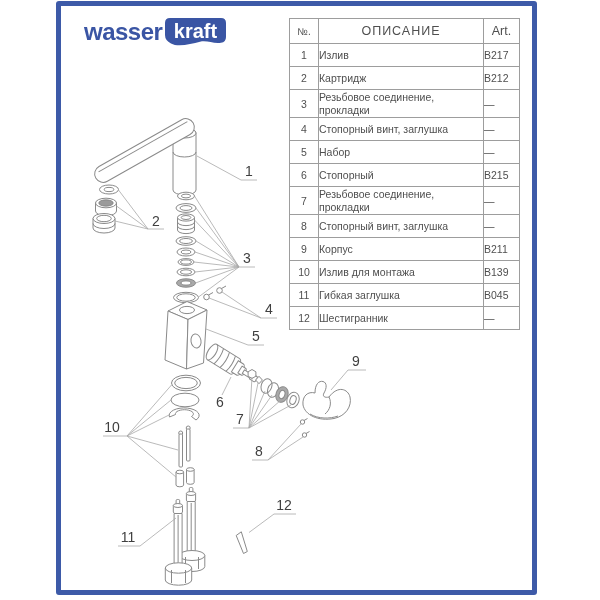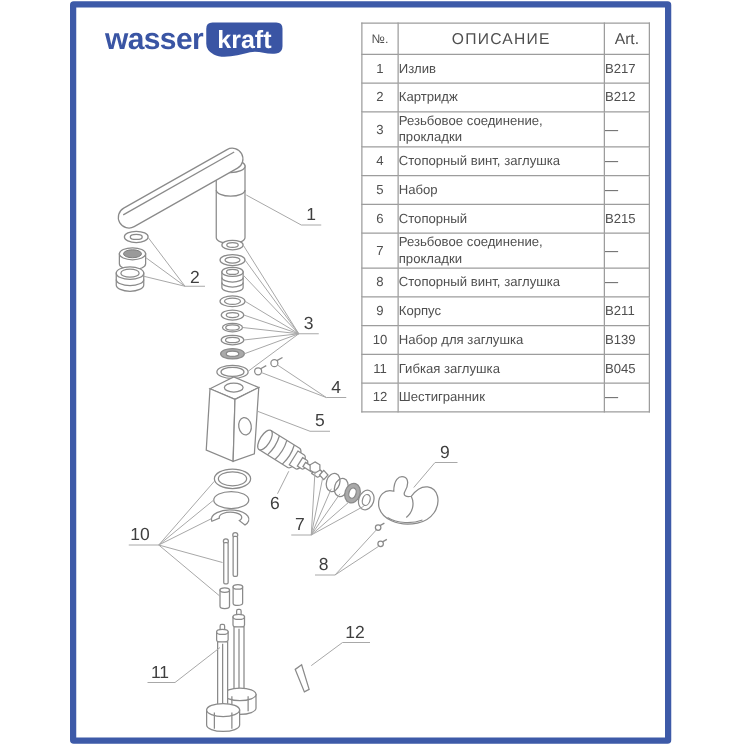--- a/index.html
+++ b/index.html
@@ -113,21 +113,21 @@
     <td class="desc">Стопорный винт, заглушка</td>
     <td class="art">—</td>
   </tr>
   <tr class="r-single">
     <td class="num">9</td>
     <td class="desc">Корпус</td>
     <td class="art">B211</td>
   </tr>
   <tr class="r-single">
     <td class="num">10</td>
-    <td class="desc">Набор для заглушка</td>
+    <td class="desc">Излив для монтажа</td>
     <td class="art">B139</td>
   </tr>
   <tr class="r-single">
     <td class="num">11</td>
     <td class="desc">Гибкая заглушка</td>
     <td class="art">B045</td>
   </tr>
   <tr class="r-single">
     <td class="num">12</td>
     <td class="desc">Шестигранник</td>

